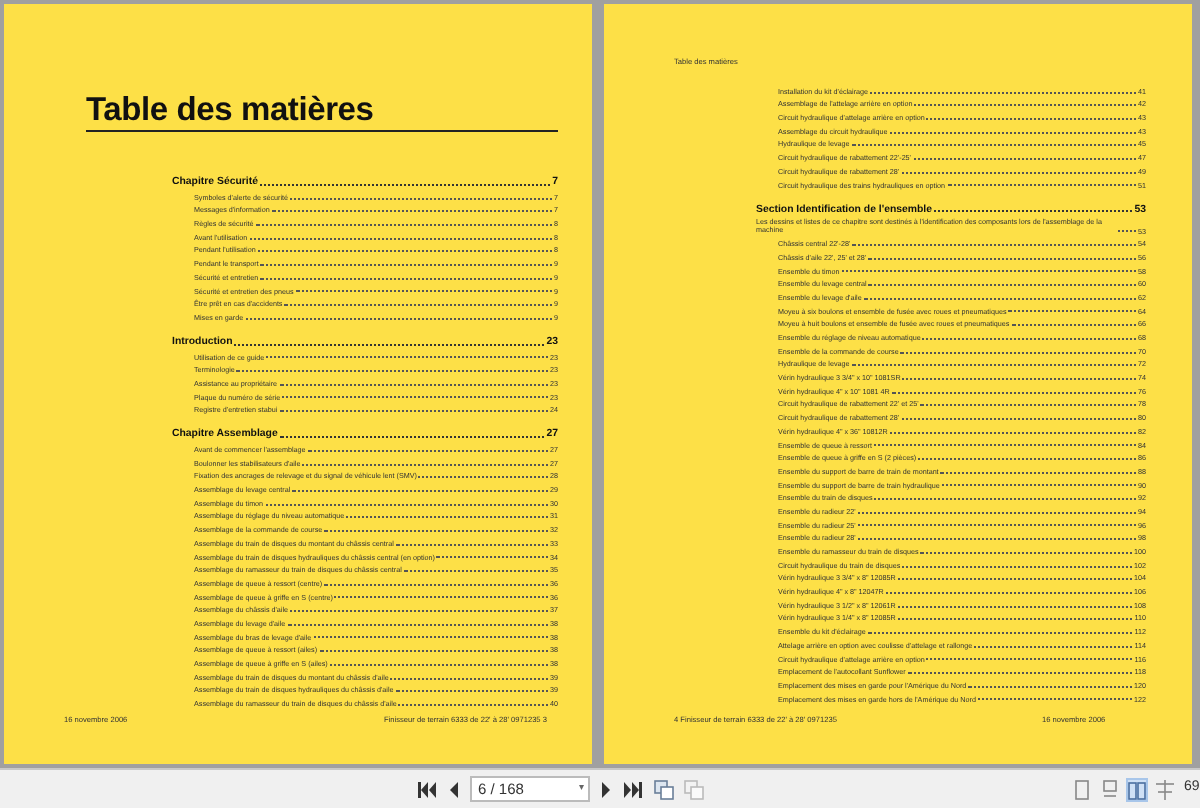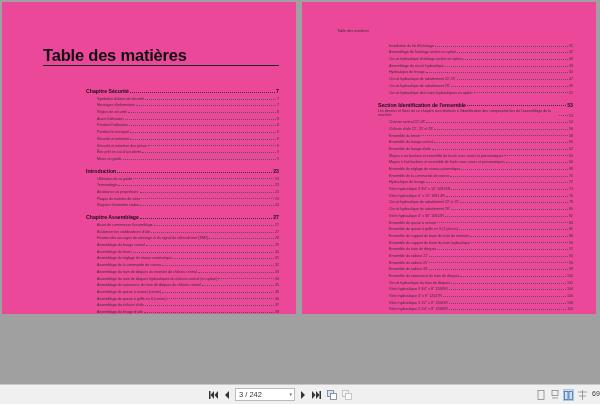--- a/index.html
+++ b/index.html
@@ -1,19 +1,19 @@
 <!DOCTYPE html>
 <html><head>
 <meta charset="utf-8">
 <style>
   * { box-sizing: border-box; margin: 0; padding: 0; }
   html, body { width: 600px; height: 404px; overflow: hidden; }
   body { background: #a5a5a5; font-family: "Liberation Sans", sans-serif; position: relative; }
   .viewer { position: absolute; left: 0; top: 0; width: 600px; height: 384px; background: #a0a0a0; }
-  .page { position: absolute; top: 2px; height: 312px; background: #ec4899; overflow: hidden; padding-left: 16px; }
+  .page { position: absolute; top: 2px; height: 380px; background: #fde047; overflow: hidden; padding-left: 16px; }
   .page.left { left: 2px; width: 294px; }
   .page.right { left: 302px; width: 294px; }
   .title { position: absolute; left: 41px; top: 44px; font-size: 16.5px; font-weight: bold; color: #111; letter-spacing: -0.2px; }
   .title-rule { position: absolute; left: 41px; top: 63px; width: 236px; height: 1px; background: #222; }
   .toc { position: absolute; font-size: 3.6px; color: #333; }
   .page.left .toc { left: 84px; top: 79px; width: 193px; }
   .page.right .toc { left: 76px; top: 39px; width: 195px; }
   .row { display: flex; align-items: flex-end; white-space: nowrap; height: 6.7px; }
   .row .lbl { flex: 0 0 auto; }
   .row .dots { flex: 1 1 auto; border-bottom: 0.6px dotted #555; margin: 0 1px 1.2px 1px; min-width: 4px; }
@@ -476,21 +476,21 @@
         <polygon points="5,0 1.5,4 5,8" fill="#333"></polygon>
         <polygon points="9,0 5.5,4 9,8" fill="#333"></polygon>
       </svg>
   </div>
   <div class="tb-btn" style="left:223px;width:8px">
     <svg width="6" height="8" viewBox="0 0 6 8">
         <polygon points="5,0 1,4 5,8" fill="#333"></polygon>
       </svg>
   </div>
   <div class="page-box">
-    <span>3 / 242</span>
+    <span>6 / 168</span>
     <span class="arrow">▾</span>
   </div>
   <div class="tb-btn" style="left:299px;width:8px">
     <svg width="6" height="8" viewBox="0 0 6 8">
         <polygon points="1,0 5,4 1,8" fill="#333"></polygon>
       </svg>
   </div>
   <div class="tb-btn" style="left:311px;width:11px">
     <svg width="9" height="8" viewBox="0 0 9 8">
         <polygon points="0,0 3.5,4 0,8" fill="#333"></polygon>

